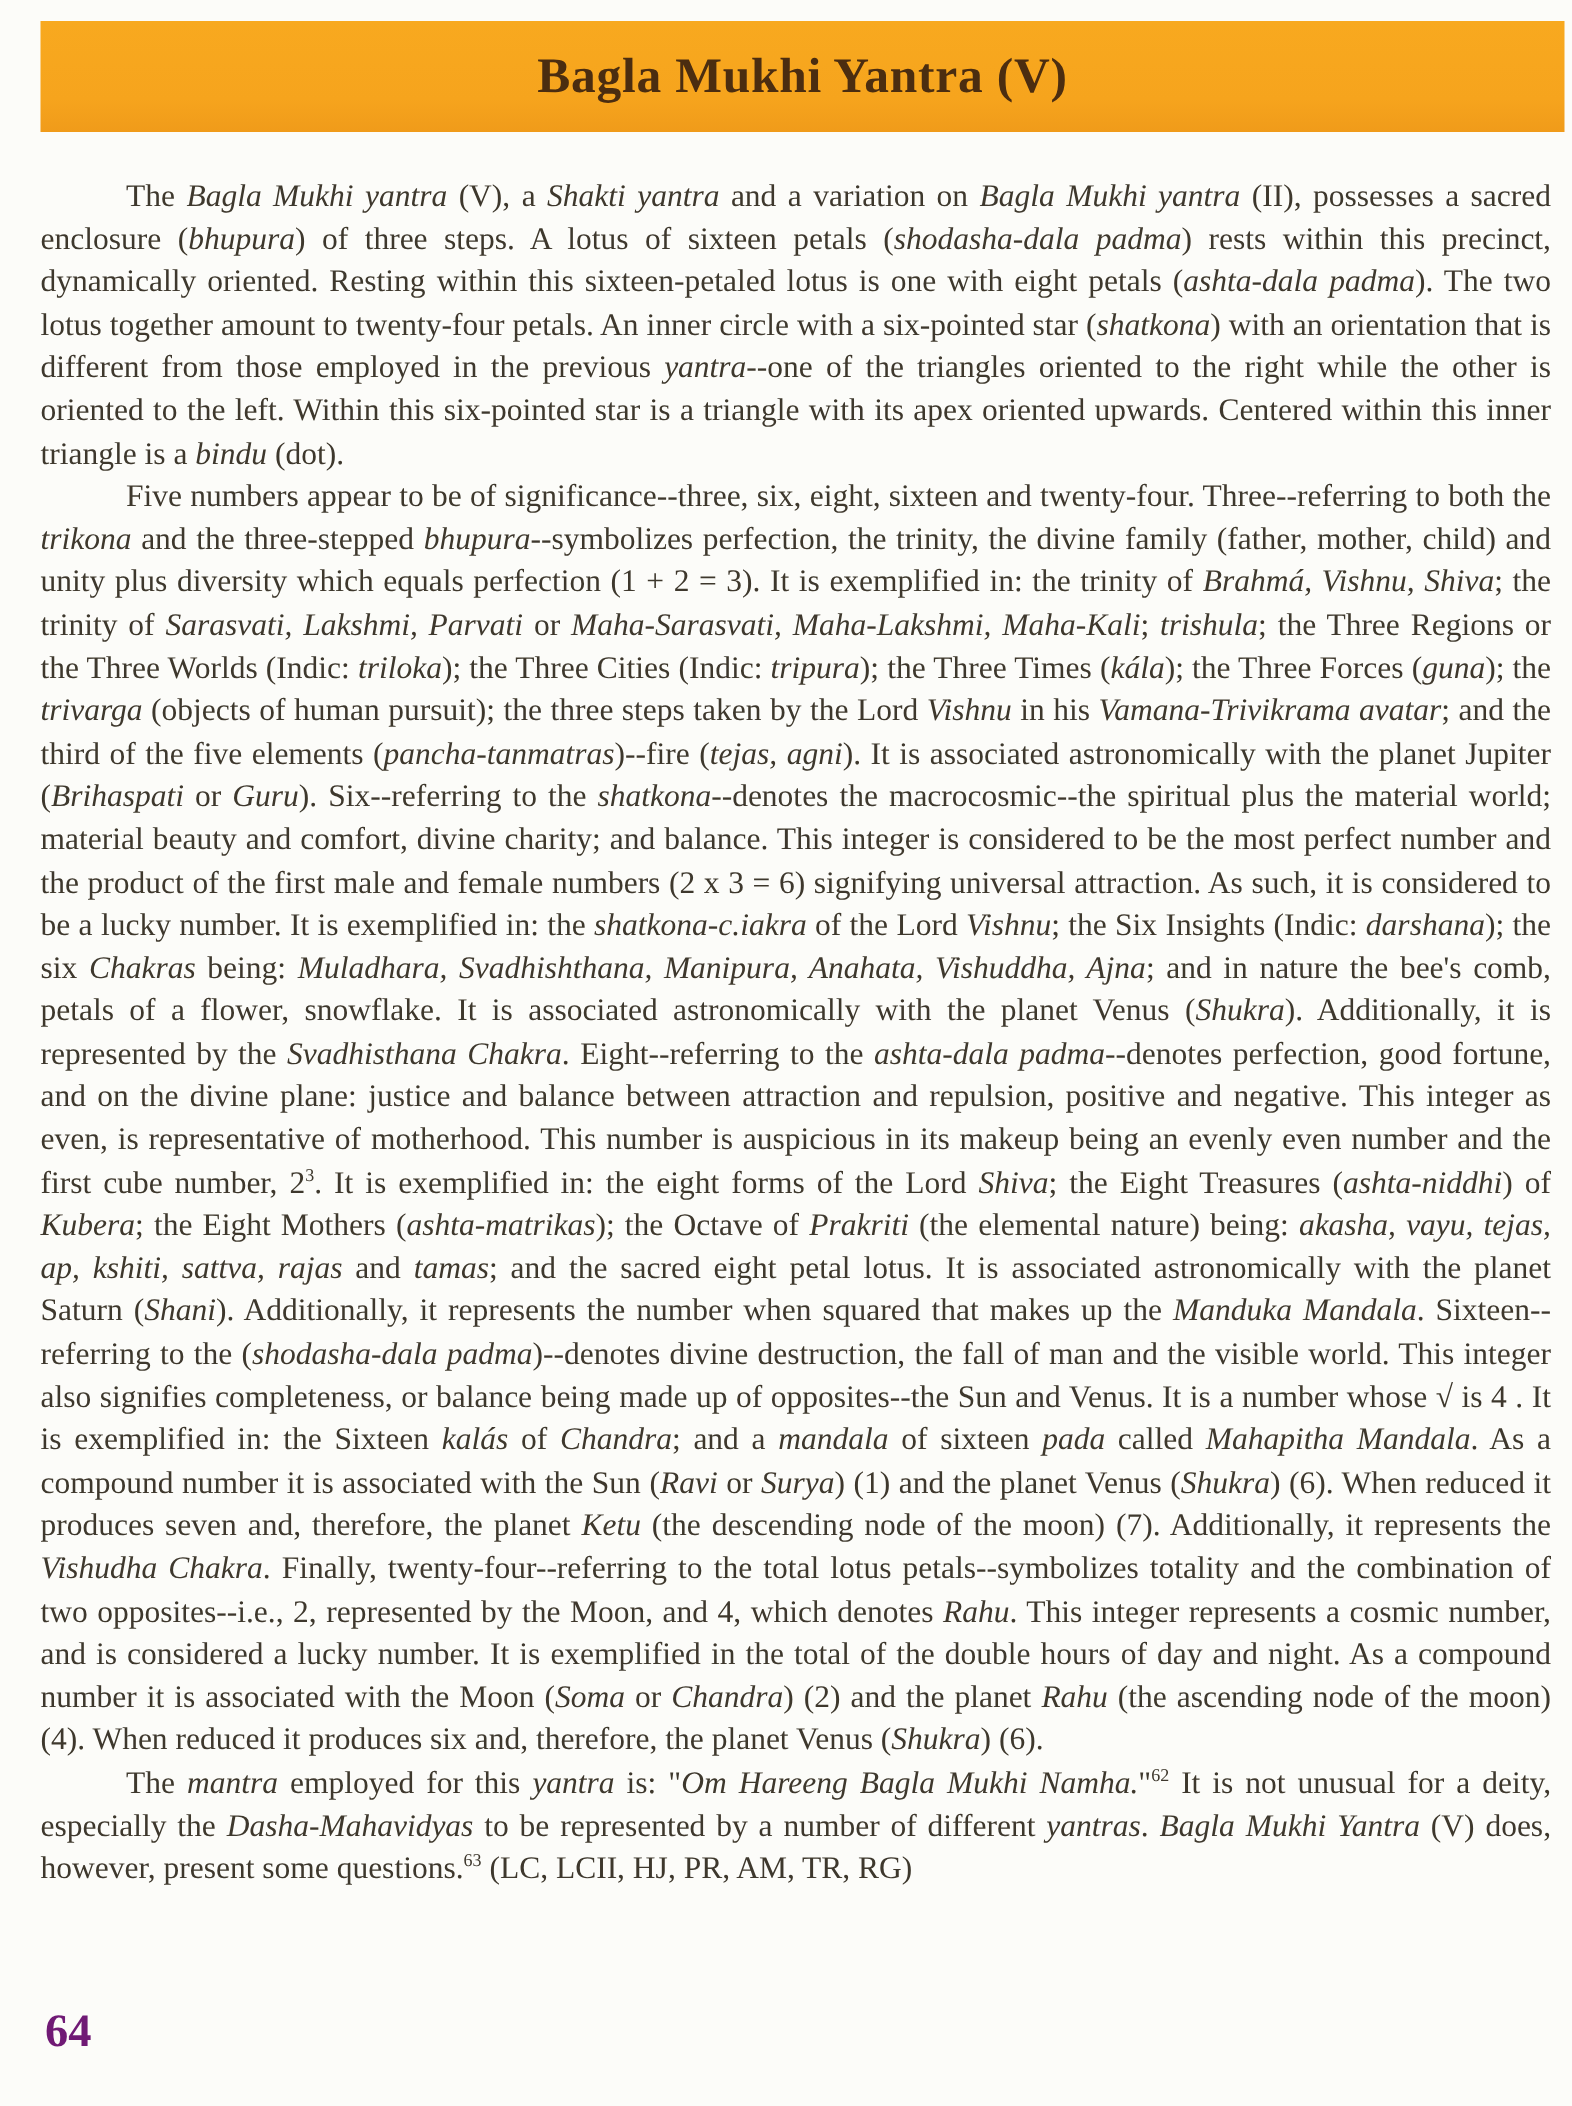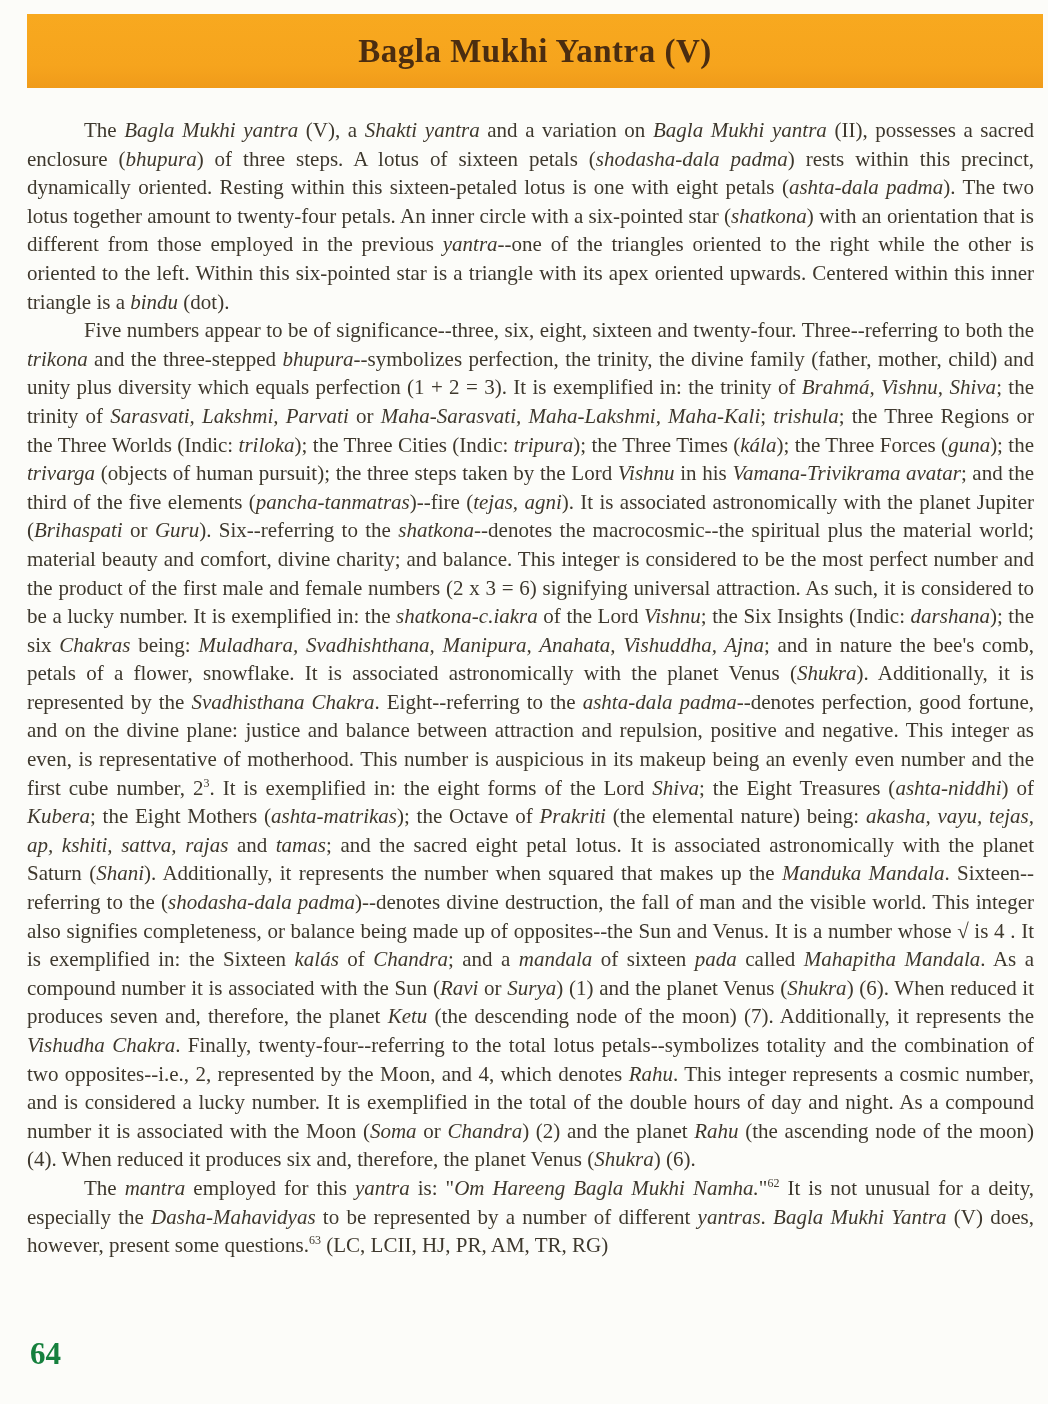--- a/index.html
+++ b/index.html
@@ -70,14 +70,14 @@
 
 <div class="page" style="background: rgb(252, 252, 249);">
   <div class="banner">
     <h1 class="banner-title" style="color: rgb(75, 45, 16);">Bagla Mukhi Yantra (V)</h1>
   </div>
   <div class="body-text" style="color: rgb(62, 56, 45);">
       <p class="para"><span>The </span><i>Bagla Mukhi yantra</i><span> (V), a </span><i>Shakti yantra</i><span> and a variation on </span><i>Bagla Mukhi yantra</i><span> (II), possesses a sacred enclosure (</span><i>bhupura</i><span>) of three steps. A lotus of sixteen petals (</span><i>shodasha-dala padma</i><span>) rests within this precinct, dynamically oriented. Resting within this sixteen-petaled lotus is one with eight petals (</span><i>ashta-dala padma</i><span>). The two lotus together amount to twenty-four petals. An inner circle with a six-pointed star (</span><i>shatkona</i><span>) with an orientation that is different from those employed in the previous </span><i>yantra</i><span>--one of the triangles oriented to the right while the other is oriented to the left. Within this six-pointed star is a triangle with its apex oriented upwards. Centered within this inner triangle is a </span><i>bindu</i><span> (dot).</span></p>
       <p class="para"><span>Five numbers appear to be of significance--three, six, eight, sixteen and twenty-four. Three--referring to both the </span><i>trikona</i><span> and the three-stepped </span><i>bhupura</i><span>--symbolizes perfection, the trinity, the divine family (father, mother, child) and unity plus diversity which equals perfection (1 + 2 = 3). It is exemplified in: the trinity of </span><i>Brahmá, Vishnu, Shiva</i><span>; the trinity of </span><i>Sarasvati, Lakshmi, Parvati</i><span> or </span><i>Maha-Sarasvati, Maha-Lakshmi, Maha-Kali</i><span>; </span><i>trishula</i><span>; the Three Regions or the Three Worlds (Indic: </span><i>triloka</i><span>); the Three Cities (Indic: </span><i>tripura</i><span>); the Three Times (</span><i>kála</i><span>); the Three Forces (</span><i>guna</i><span>); the </span><i>trivarga</i><span> (objects of human pursuit); the three steps taken by the Lord </span><i>Vishnu</i><span> in his </span><i>Vamana-Trivikrama avatar</i><span>; and the third of the five elements (</span><i>pancha-tanmatras</i><span>)--fire (</span><i>tejas, agni</i><span>). It is associated astronomically with the planet Jupiter (</span><i>Brihaspati</i><span> or </span><i>Guru</i><span>). Six--referring to the </span><i>shatkona</i><span>--denotes the macrocosmic--the spiritual plus the material world; material beauty and comfort, divine charity; and balance. This integer is considered to be the most perfect number and the product of the first male and female numbers (2 x 3 = 6) signifying universal attraction. As such, it is considered to be a lucky number. It is exemplified in: the </span><i>shatkona-c.iakra</i><span> of the Lord </span><i>Vishnu</i><span>; the Six Insights (Indic: </span><i>darshana</i><span>); the six </span><i>Chakras</i><span> being: </span><i>Muladhara, Svadhishthana, Manipura, Anahata, Vishuddha, Ajna</i><span>; and in nature the bee's comb, petals of a flower, snowflake. It is associated astronomically with the planet Venus (</span><i>Shukra</i><span>). Additionally, it is represented by the </span><i>Svadhisthana Chakra</i><span>. Eight--referring to the </span><i>ashta-dala padma</i><span>--denotes perfection, good fortune, and on the divine plane: justice and balance between attraction and repulsion, positive and negative. This integer as even, is representative of motherhood. This number is auspicious in its makeup being an evenly even number and the first cube number, 2</span><sup>3</sup><span>. It is exemplified in: the eight forms of the Lord </span><i>Shiva</i><span>; the Eight Treasures (</span><i>ashta-niddhi</i><span>) of </span><i>Kubera</i><span>; the Eight Mothers (</span><i>ashta-matrikas</i><span>); the Octave of </span><i>Prakriti</i><span> (the elemental nature) being: </span><i>akasha, vayu, tejas, ap, kshiti, sattva, rajas</i><span> and </span><i>tamas</i><span>; and the sacred eight petal lotus. It is associated astronomically with the planet Saturn (</span><i>Shani</i><span>). Additionally, it represents the number when squared that makes up the </span><i>Manduka Mandala</i><span>. Sixteen--referring to the (</span><i>shodasha-dala padma</i><span>)--denotes divine destruction, the fall of man and the visible world. This integer also signifies completeness, or balance being made up of opposites--the Sun and Venus. It is a number whose √ is 4 . It is exemplified in: the Sixteen </span><i>kalás</i><span> of </span><i>Chandra</i><span>; and a </span><i>mandala</i><span> of sixteen </span><i>pada</i><span> called </span><i>Mahapitha Mandala</i><span>. As a compound number it is associated with the Sun (</span><i>Ravi</i><span> or </span><i>Surya</i><span>) (1) and the planet Venus (</span><i>Shukra</i><span>) (6). When reduced it produces seven and, therefore, the planet </span><i>Ketu</i><span> (the descending node of the moon) (7). Additionally, it represents the </span><i>Vishudha Chakra</i><span>. Finally, twenty-four--referring to the total lotus petals--symbolizes totality and the combination of two opposites--i.e., 2, represented by the Moon, and 4, which denotes </span><i>Rahu</i><span>. This integer represents a cosmic number, and is considered a lucky number. It is exemplified in the total of the double hours of day and night. As a compound number it is associated with the Moon (</span><i>Soma</i><span> or </span><i>Chandra</i><span>) (2) and the planet </span><i>Rahu</i><span> (the ascending node of the moon) (4). When reduced it produces six and, therefore, the planet Venus (</span><i>Shukra</i><span>) (6).</span></p>
       <p class="para"><span>The </span><i>mantra</i><span> employed for this </span><i>yantra</i><span> is: "</span><i>Om Hareeng Bagla Mukhi Namha.</i><span>"</span><sup>62</sup><span> It is not unusual for a deity, especially the </span><i>Dasha-Mahavidyas</i><span> to be represented by a number of different </span><i>yantras</i><span>. </span><i>Bagla Mukhi Yantra</i><span> (V) does, however, present some questions.</span><sup>63</sup><span> (LC, LCII, HJ, PR, AM, TR, RG)</span></p>
     </div>
-  <div class="page-number" style="color: #15803d;">64</div>
+  <div class="page-number" style="color: #701a75;">64</div>
 </div>
 
 </body></html>

